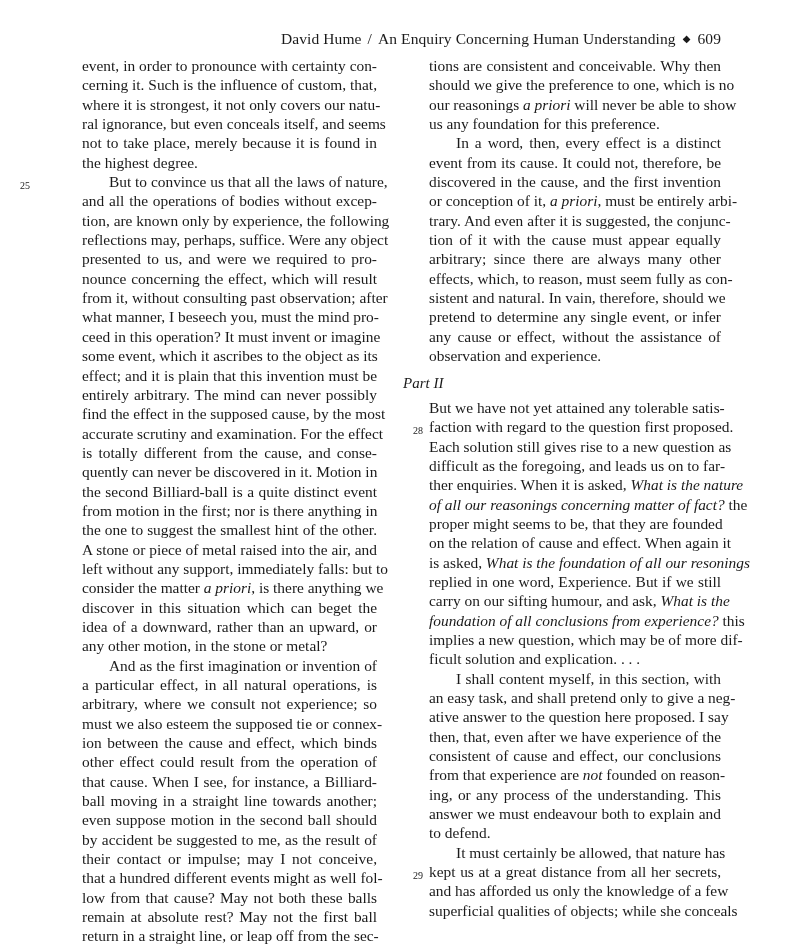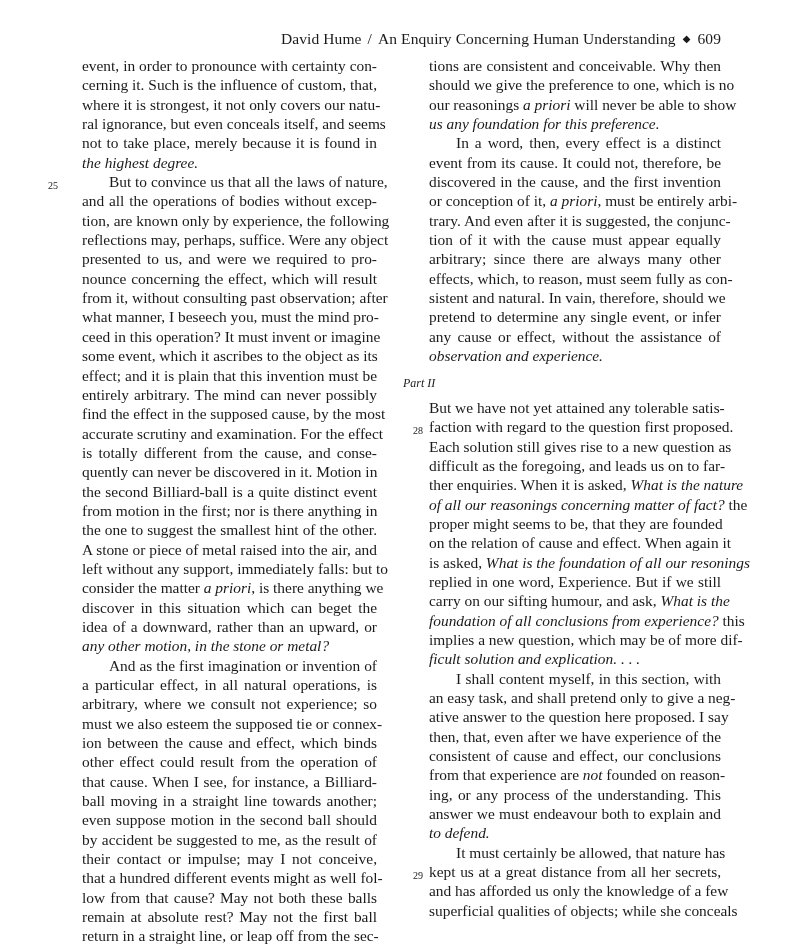--- a/index.html
+++ b/index.html
@@ -17,31 +17,31 @@
   .col {
     position: absolute; top: 56px;
     font-size: 15.4px; line-height: 19.35px;
   }
   .col.left { left: 82px; width: 295px; }
   .col.right { left: 429px; width: 292px; }
   .line {
     display: block; white-space: nowrap; text-align: justify;
     text-align-last: justify; height: 19.35px; position: relative;
   }
-  .line.last { text-align-last: left; font-style: italic; }
+  .line.last { text-align-last: left; }
   .line.indent { padding-left: 27px; }
   .line i { font-style: italic; }
   .line-no {
     position: absolute; font-size: 10px; top: 4px;
   }
-  .col.left .line-no { left: -62px; margin-left: 28px; }
+  .col.left .line-no { left: -62px; }
   .col.right .line-no { left: -16px; }
   .part {
     display: block; height: 19.35px; margin: 8px 0 5px -26px;
-    font-style: italic; font-size: 12px; text-align: left;
+    font-style: italic; font-size: 15px; text-align: left;
   }
 </style>
 </head>
 <body>
 
 <div class="header">
   <span>David Hume</span><span class="sep">/</span><span>An Enquiry Concerning Human Understanding</span><span class="diamond">◆</span><span>609</span>
 </div>
 
 <div class="col left" id="left-col">

